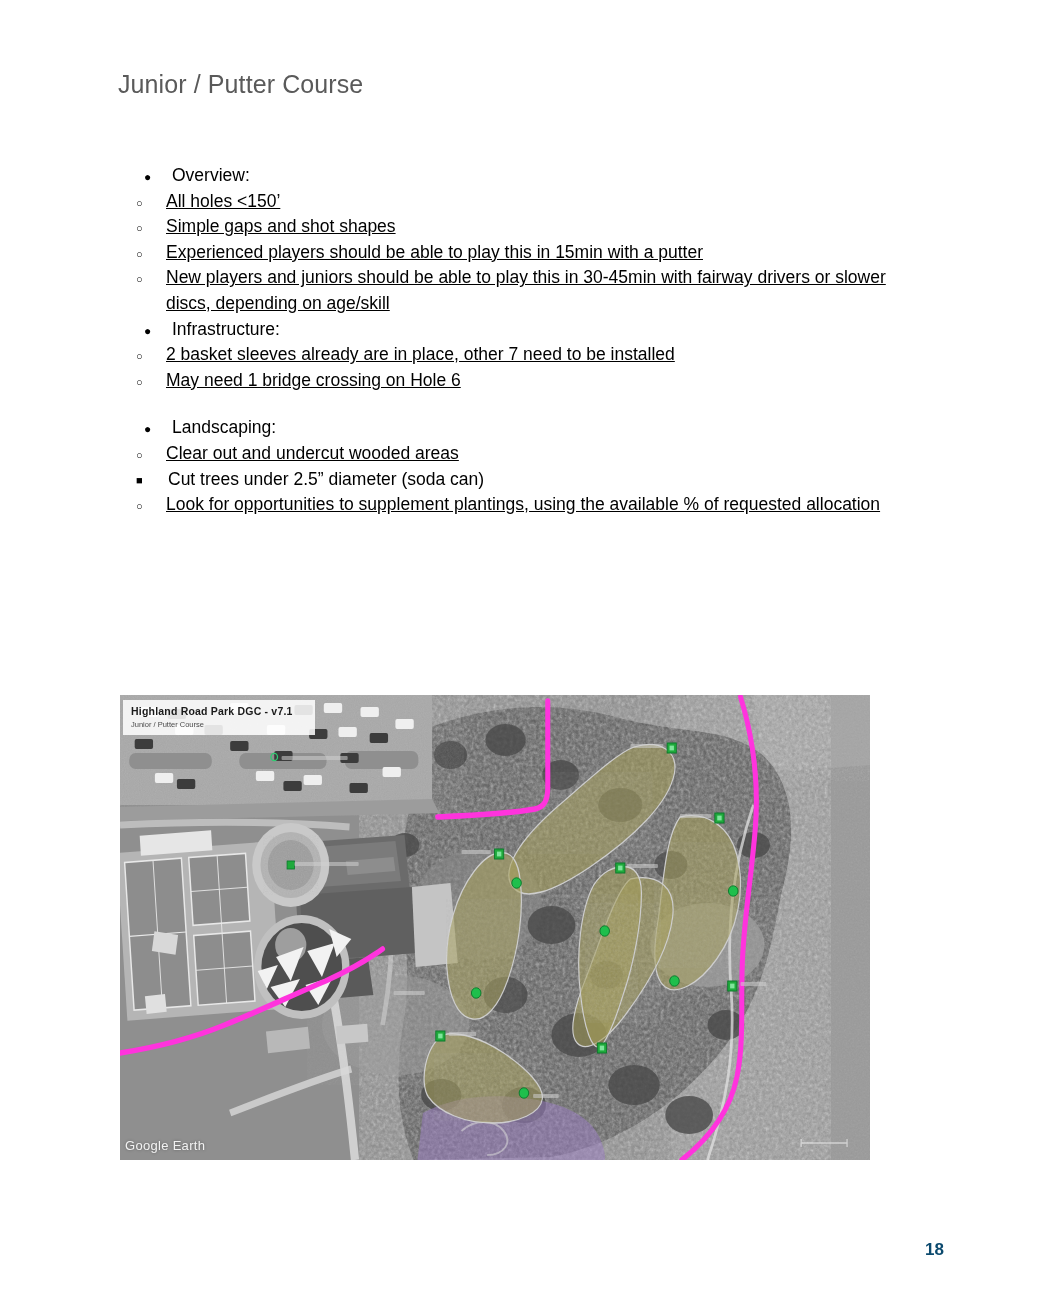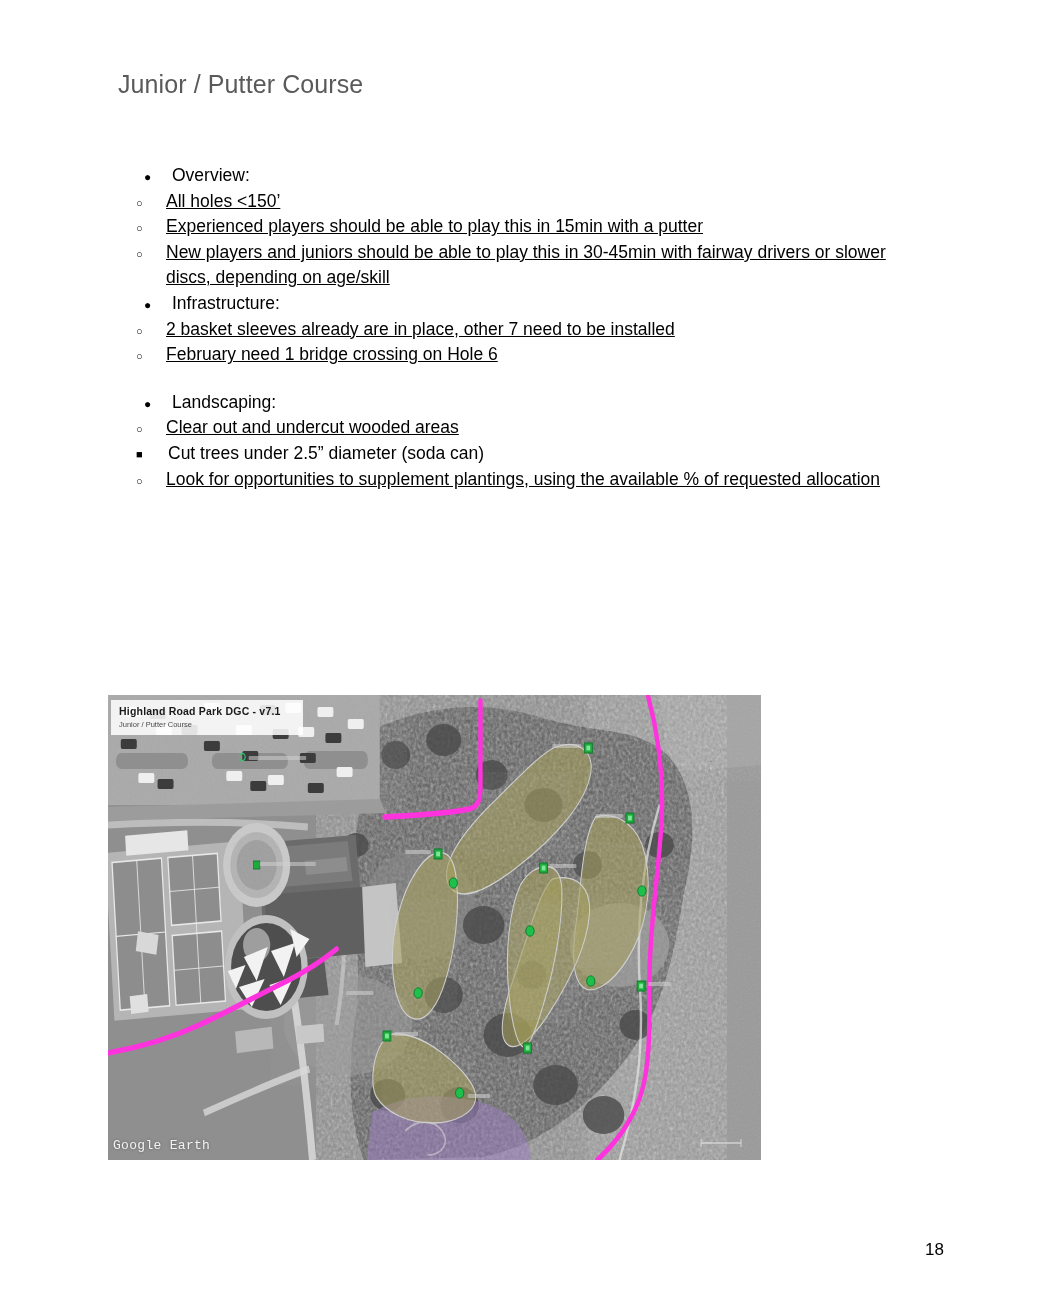--- a/index.html
+++ b/index.html
@@ -62,23 +62,23 @@
   .circ::before { content: "\25CB"; font-size: 11px; }
   .sq::before   { content: "\25A0"; font-size: 11px; }
 
   .txt { display: block; }
   .group { margin-bottom: 0; }
   .gap-before { margin-top: 22px; }
 
   
   .map-figure {
     position: absolute;
-    left: 108px;
+    left: 120px;
     top: 695px;
-    width: 653px;
+    width: 750px;
     height: 465px;
     overflow: hidden;
     background: #8d8d8d;
   }
   .map-canvas {
     position: absolute;
     inset: 0;
     width: 100%;
     height: 100%;
   }
@@ -107,71 +107,76 @@
   }
 
   .map-watermark {
     position: absolute;
     left: 5px;
     bottom: 7px;
     font-size: 13px;
     color: #f2f2f2;
     letter-spacing: 0.3px;
     z-index: 40;
-    font-family: Liberation Mono, monospace;
+    font-family: Liberation Sans, sans-serif;
     text-shadow: 0 0 3px rgba(0,0,0,0.35);
   }
 
   
   .page-number {
     position: absolute;
     right: 112px;
     top: 1240px;
     font-size: 17px;
-    color: #000000;
+    color: #0c4a6e;
+    font-weight: bold;
   }
 </style>
 </head>
 <body>
 
 <div class="page-title">Junior / Putter Course</div>
 
 <div class="outline">
 
   <div class="group">
     <div class="lvl1">
       <span class="bullet dot"></span>
       <span class="txt">Overview:</span>
     </div>
     <div class="lvl2">
       <span class="bullet circ"></span>
       <span class="txt">All holes &lt;150’</span>
     </div>
     <div class="lvl2">
       <span class="bullet circ"></span>
+      <span class="txt">Simple gaps and shot shapes</span>
+    </div>
+    <div class="lvl2">
+      <span class="bullet circ"></span>
       <span class="txt">Experienced players should be able to play this in 15min with a putter</span>
     </div>
     <div class="lvl2">
       <span class="bullet circ"></span>
       <span class="txt">New players and juniors should be able to play this in 30-45min with fairway drivers or slower discs, depending on age/skill</span>
     </div>
   </div>
 
   <div class="group">
     <div class="lvl1">
       <span class="bullet dot"></span>
       <span class="txt">Infrastructure:</span>
     </div>
     <div class="lvl2">
       <span class="bullet circ"></span>
       <span class="txt">2 basket sleeves already are in place, other 7 need to be installed</span>
     </div>
     <div class="lvl2">
       <span class="bullet circ"></span>
-      <span class="txt">February need 1 bridge crossing on Hole 6</span>
+      <span class="txt">May need 1 bridge crossing on Hole 6</span>
     </div>
   </div>
 
   <div class="group gap-before">
     <div class="lvl1">
       <span class="bullet dot"></span>
       <span class="txt">Landscaping:</span>
     </div>
     <div class="lvl2">
       <span class="bullet circ"></span>

